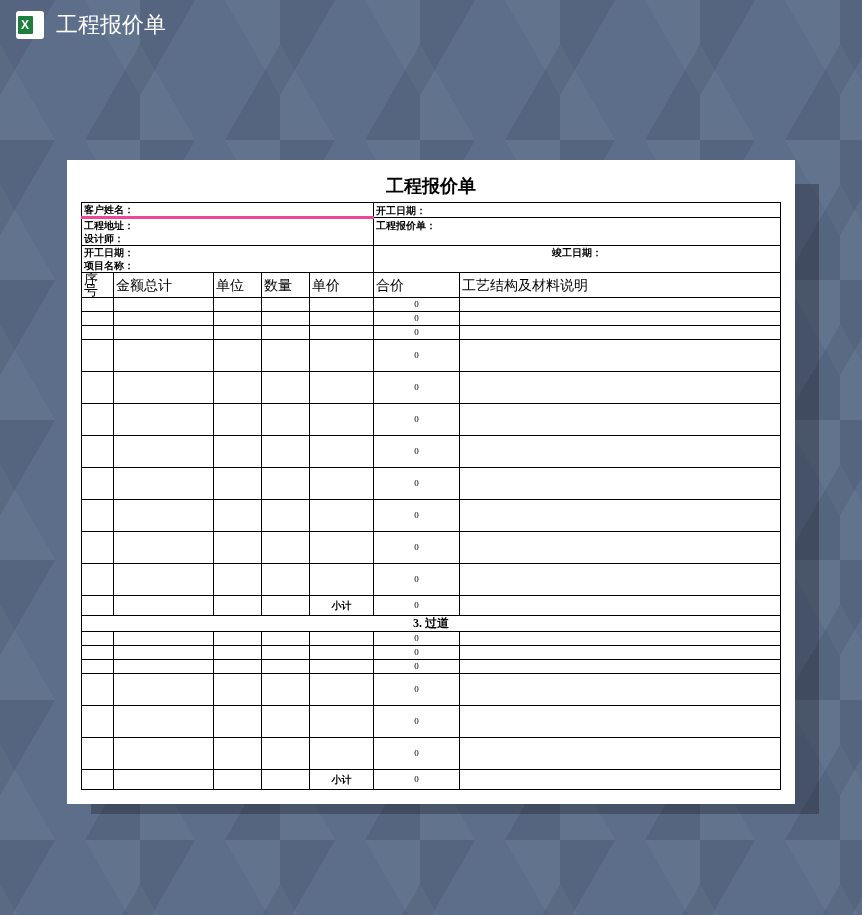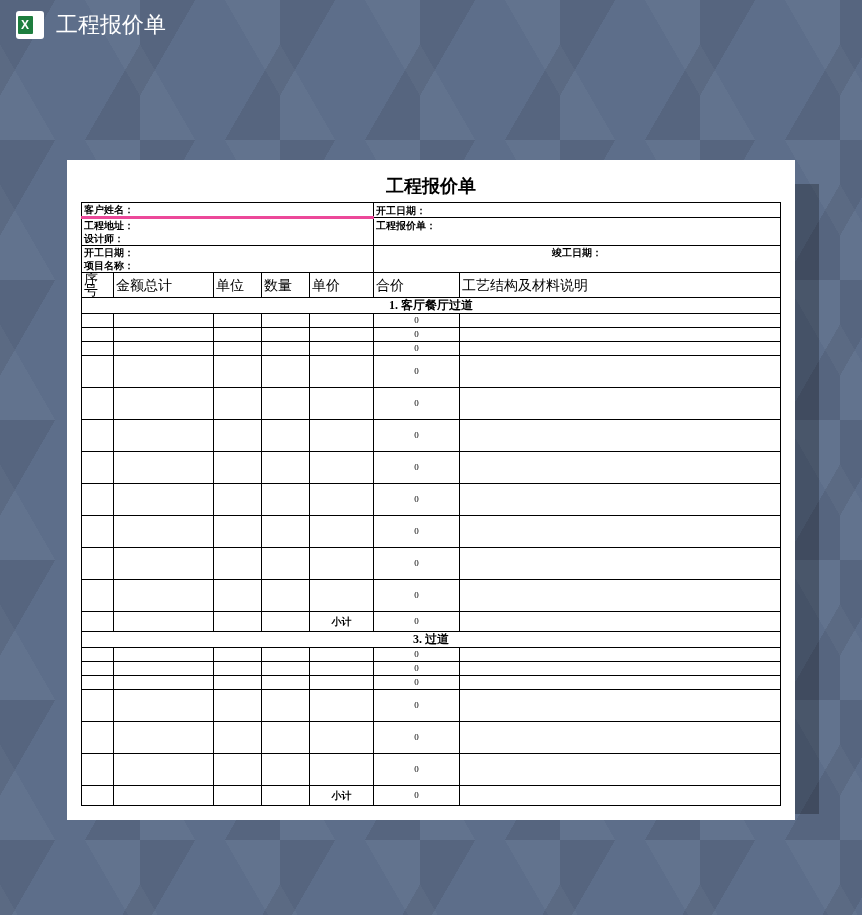--- a/index.html
+++ b/index.html
@@ -172,23 +172,20 @@
         <td>金额总计</td>
         <td>单位</td>
         <td>数量</td>
         <td>单价</td>
         <td>合价</td>
         <td>工艺结构及材料说明</td>
       </tr>
 
       </tbody>
         <tbody id="sections-body">
-          <tr class="section-row">
-            <td colspan="7">1. 客厅餐厅过道</td>
-          </tr>
           <tr>
             <td></td>
             <td></td>
             <td></td>
             <td></td>
             <td></td>
             <td class="val0">0</td>
             <td></td>
           </tr>
           <tr>

